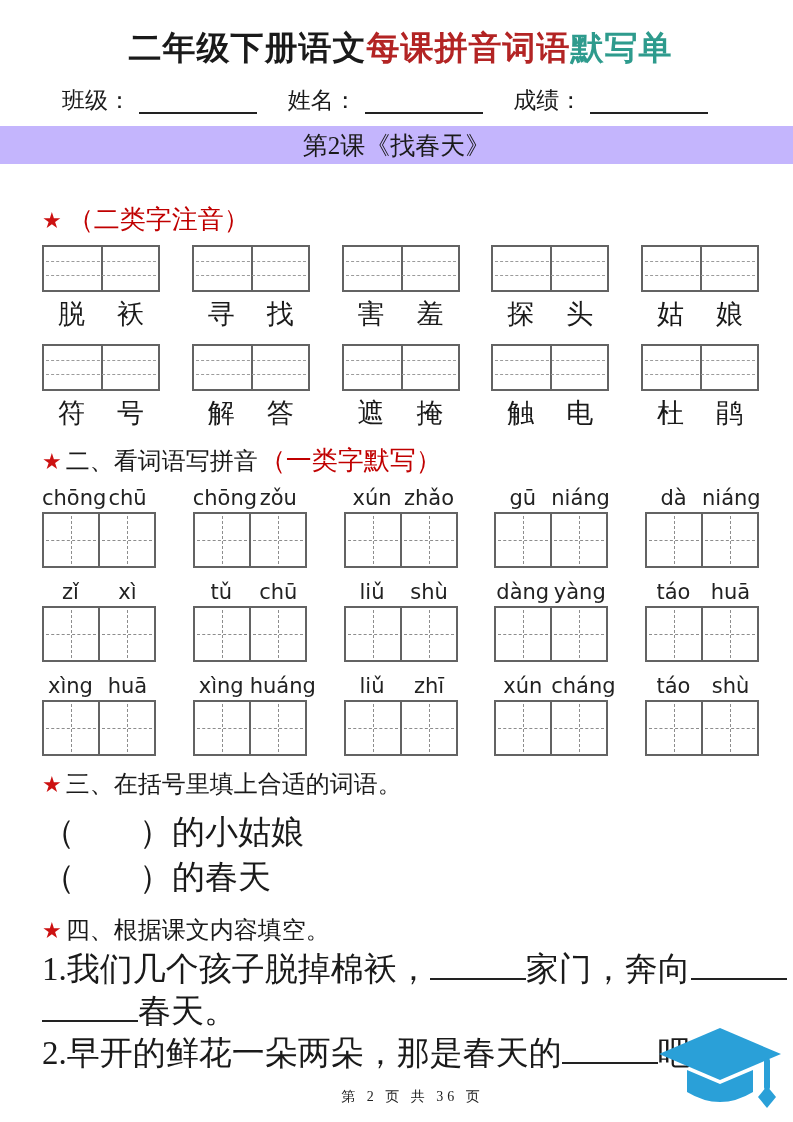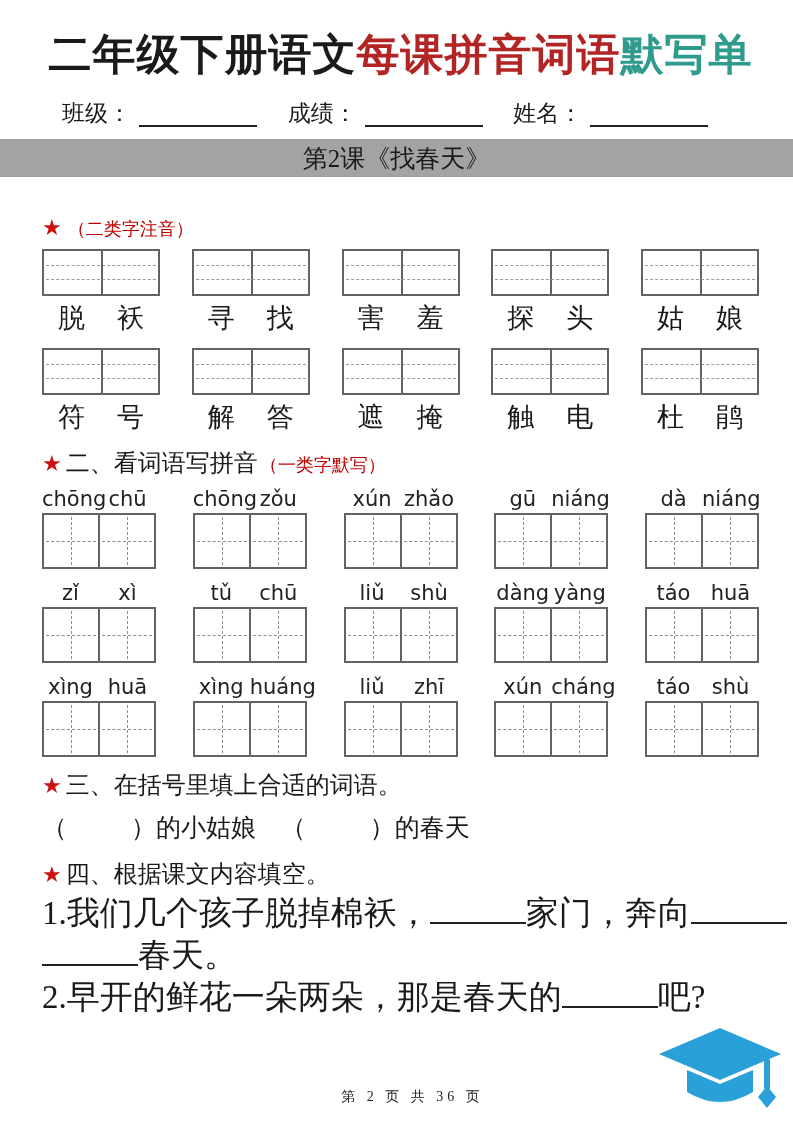--- a/index.html
+++ b/index.html
@@ -4,36 +4,36 @@
 <style>
   * { margin:0; padding:0; box-sizing:border-box; }
   html,body { background:#fff; }
   body {
     width:793px; height:1122px; position:relative; overflow:hidden;
     font-family:"Liberation Serif","DejaVu Serif",serif; color:#1a1a1a;
   }
   .content { padding:26px 34px 0 42px; }
 
   
-  .title { text-align:center; font-size:43px; font-weight:bold; letter-spacing:1px; white-space:nowrap; }
+  .title { text-align:center; font-size:33px; font-weight:bold; letter-spacing:1px; white-space:nowrap; }
   .title .t-red  { color:#b32424; }
   .title .t-teal { color:#2e9b8d; }
 
   
   .info-row { display:flex; align-items:flex-end; margin:14px 20px 0 20px; font-size:23px; }
   .info-field { display:flex; align-items:flex-end; flex:1;text-align:center; }
   .info-field .blankline { flex:0 0 118px; border-bottom:2px solid #222; height:26px; margin:0 14px 2px 8px; }
 
   
-  .banner { margin-top:10px; background:#a3a3a3; height:38px; display:flex; align-items:center; justify-content:center; font-size:25px; }
+  .banner { margin-top:10px; background:#c4b5fd; height:38px; display:flex; align-items:center; justify-content:center; font-size:25px; }
 
   
   .sec-head { font-size:24px; margin:12px 0 8px 0; display:flex; align-items:baseline; }
   .star { color:#cc1111; margin-right:4px; font-size:22px; }
-  .note { color:#c00000; font-size:18px; margin-left:2px; }
+  .note { color:#c00000; font-size:26px; margin-left:2px; }
 
   
   .grid-row { display:flex; justify-content:space-between; margin-bottom:12px; }
   .word-block { width:118px; }
   .pinyin-box { position:relative; height:47px; border:2px solid #636363; background:#fff; }
   .pinyin-box .vdiv { position:absolute; top:0; bottom:0; left:50%; width:0; border-left:2px solid #636363; }
   .pinyin-box::before, .pinyin-box::after { content:""; position:absolute; left:2px; right:2px; border-top:1.5px dashed #9b9b9b; }
   .pinyin-box::before { top:32%; }
   .pinyin-box::after  { top:64%; }
   .word-chars { display:flex; margin-top:4px; }
@@ -43,21 +43,21 @@
   .py-block { width:114px; }
   .py-label { display:flex; margin-bottom:2px; font-family:"DejaVu Sans","Liberation Sans",sans-serif; font-size:21px; color:#222; }
   .py-label span { width:50%; text-align:center; white-space:nowrap; }
   .tian-box { display:flex; height:56px; border:2px solid #636363; background:#fff; }
   .tian-cell { flex:1; position:relative; }
   .tian-cell + .tian-cell { border-left:2px solid #636363; }
   .tian-cell::before { content:""; position:absolute; left:50%; top:2px; bottom:2px; border-left:1.5px dashed #8d8d8d; }
   .tian-cell::after  { content:""; position:absolute; top:50%; left:2px; right:2px; border-top:1.5px dashed #8d8d8d; }
 
   
-  .phrase-row { display:flex; margin:10px 0 14px 0; font-size:25px; }
+  .phrase-row { display:flex; margin:10px 0 14px 0; font-size:33px;flex-direction:column; }
   .phrase { width:33.3%; white-space:nowrap; }
   .phrase .gap { display:inline-block; width:64px; }
 
   
   .text-line { font-size:33px; line-height:42px; white-space:nowrap; }
   .blank { display:inline-block; width:96px; border-bottom:2px solid #222; height:28px; vertical-align:baseline; }
 
   
   .footer { position:absolute; bottom:16px; left:16px; width:100%; text-align:center; font-size:14px; letter-spacing:4px; color:#222; }
 
@@ -75,25 +75,25 @@
   <div class="title">
     <span>二年级下册语文</span><span class="t-red">每课拼音词语</span><span class="t-teal">默写单</span>
   </div>
 
   <div class="info-row">
     <div class="info-field">
       <span>班级：</span>
       <span class="blankline"></span>
     </div>
     <div class="info-field">
+      <span>姓名：</span>
+      <span class="blankline"></span>
+    </div>
+    <div class="info-field">
       <span>成绩：</span>
-      <span class="blankline"></span>
-    </div>
-    <div class="info-field">
-      <span>姓名：</span>
       <span class="blankline"></span>
     </div>
   </div>
 </div>
 
 <div class="banner">第2课《找春天》</div>
 
 <div class="content">
 
   <div class="sec-head">

